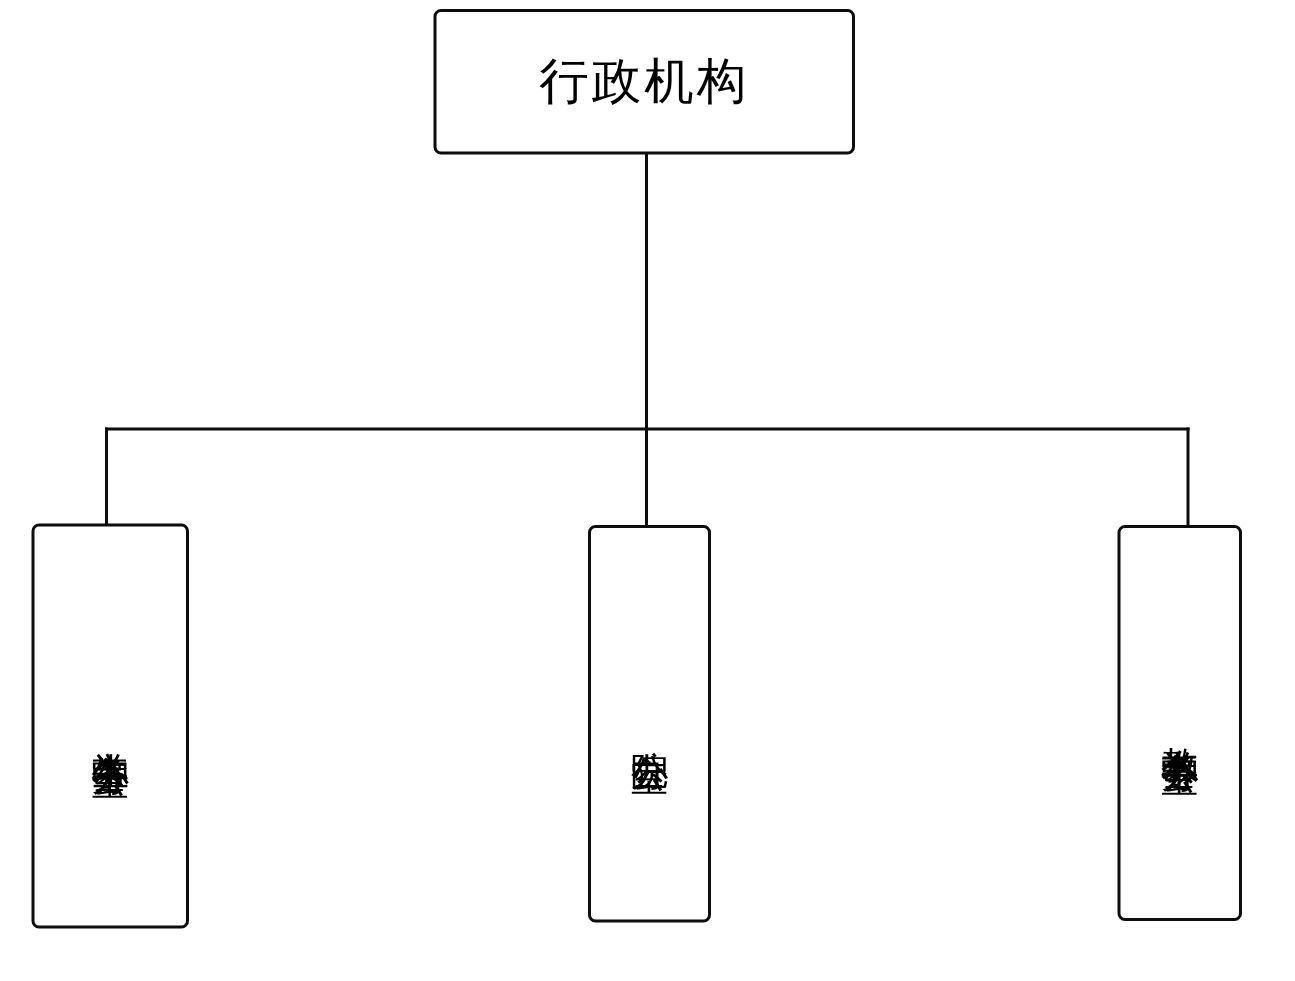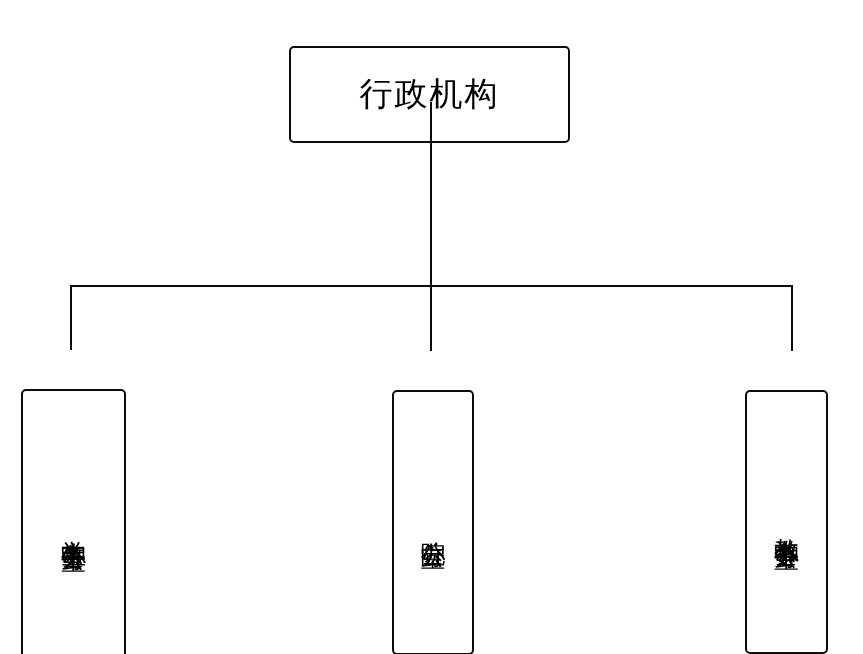--- a/index.html
+++ b/index.html
@@ -25,21 +25,20 @@
   
   .node {
     position: absolute;
     box-sizing: border-box;
     background: #ffffff;
     border: 2px solid #0d0d0d;
     border-radius: 5px;
     display: flex;
     align-items: center;
     justify-content: center;
-    margin-top: 40px;
   }
 
   
   .node-root {
     left: 289px;
     top: 6px;
     width: 281px;
     height: 97px;
   }
   .node-root .node-label {

